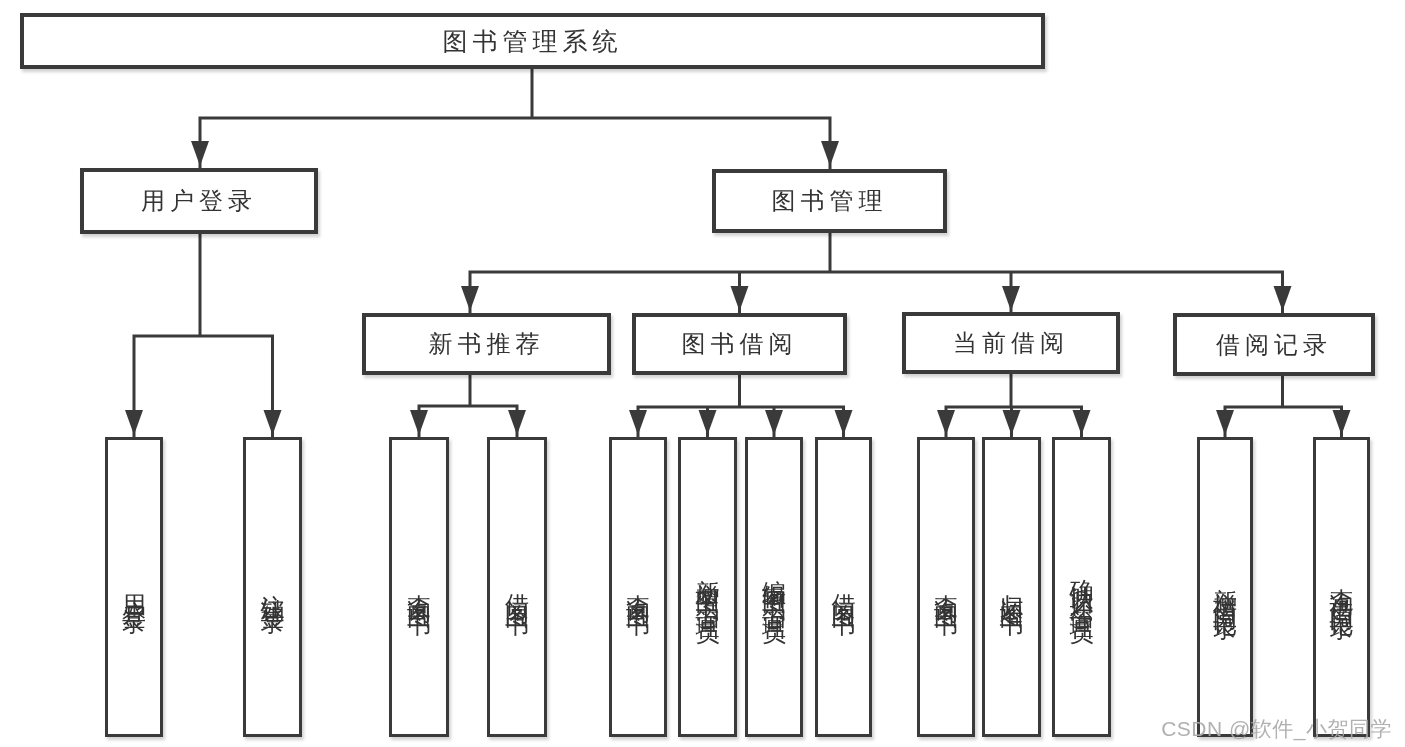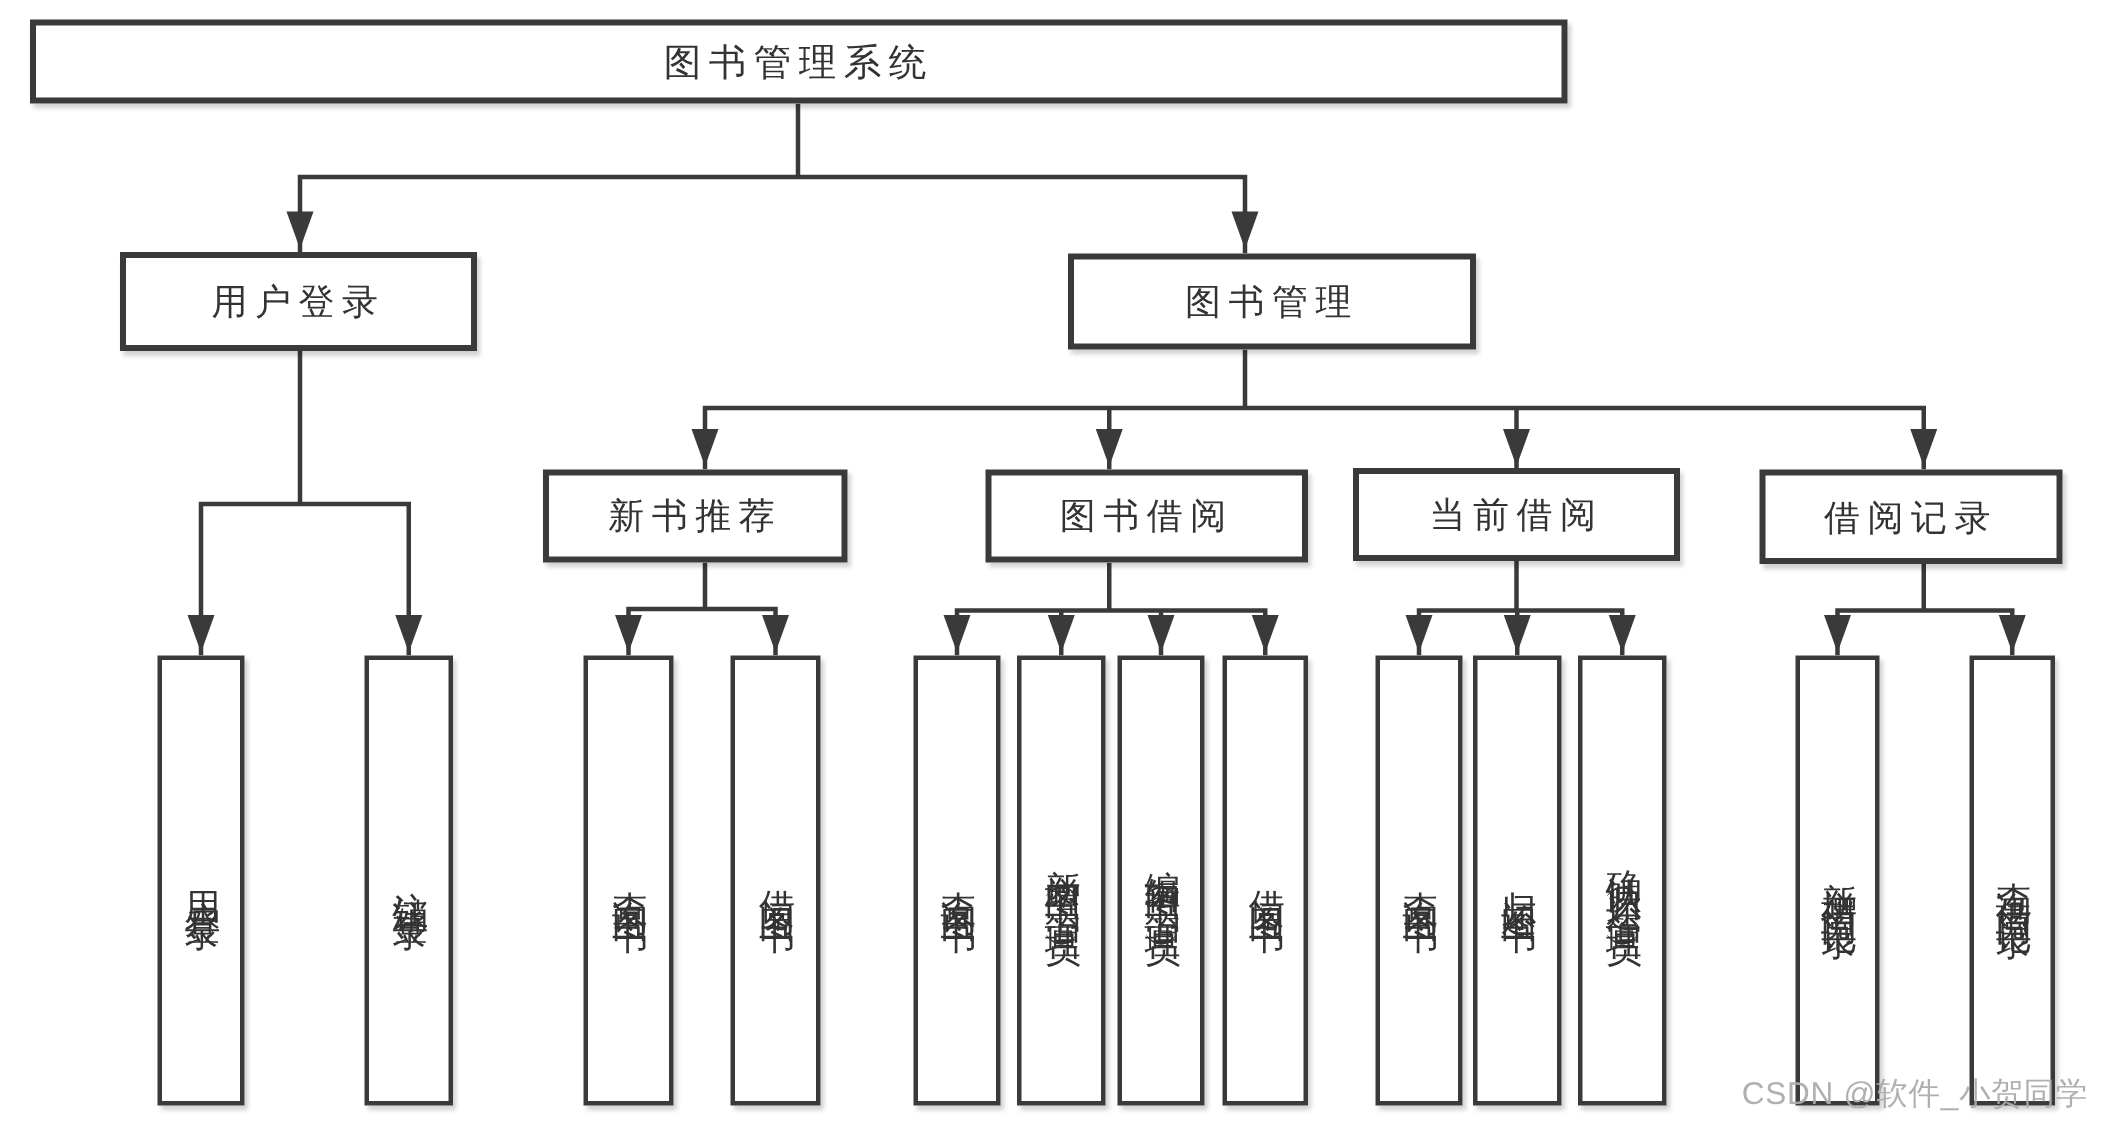--- a/index.html
+++ b/index.html
@@ -111,28 +111,28 @@
     </g>
   </svg>
 
   <div class="hnode root" style="left:20px;top:13px;width:1025px;height:56px;">
     <span>图书管理系统</span>
   </div>
 
   <div class="hnode" style="left:80px;top:168px;width:238px;height:66px;">
     <span>用户登录</span>
   </div>
-  <div class="hnode" style="left:712px;top:169px;width:272px;height:64px;">
+  <div class="hnode" style="left:712px;top:169px;width:235px;height:64px;">
     <span>图书管理</span>
   </div>
 
-  <div class="hnode" style="left:362px;top:313px;width:203px;height:62px;">
+  <div class="hnode" style="left:362px;top:313px;width:249px;height:62px;">
     <span>新书推荐</span>
   </div>
-  <div class="hnode" style="left:632px;top:313px;width:215px;height:62px;margin-left:25px;">
+  <div class="hnode" style="left:632px;top:313px;width:215px;height:62px;">
     <span>图书借阅</span>
   </div>
   <div class="hnode" style="left:902px;top:312px;width:218px;height:62px;text-align:center;">
     <span>当前借阅</span>
   </div>
   <div class="hnode" style="left:1173px;top:313px;width:202px;height:63px;">
     <span>借阅记录</span>
   </div>
 
   <div class="leaf" style="left:105px;width:58px;">

